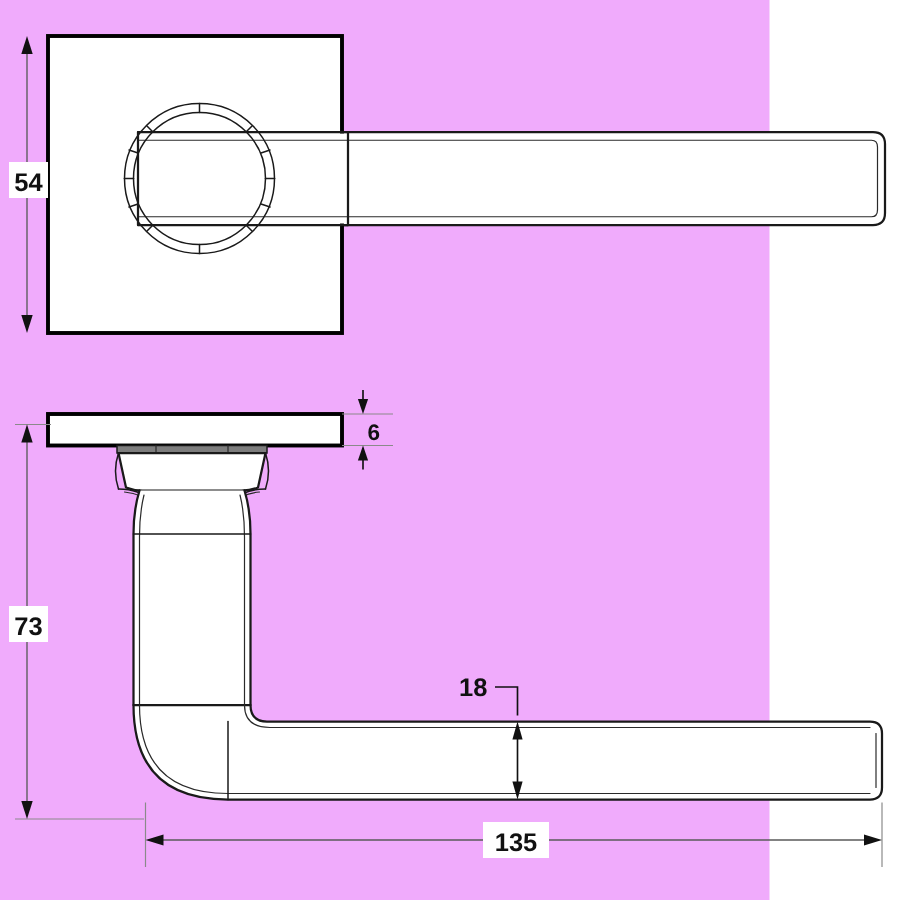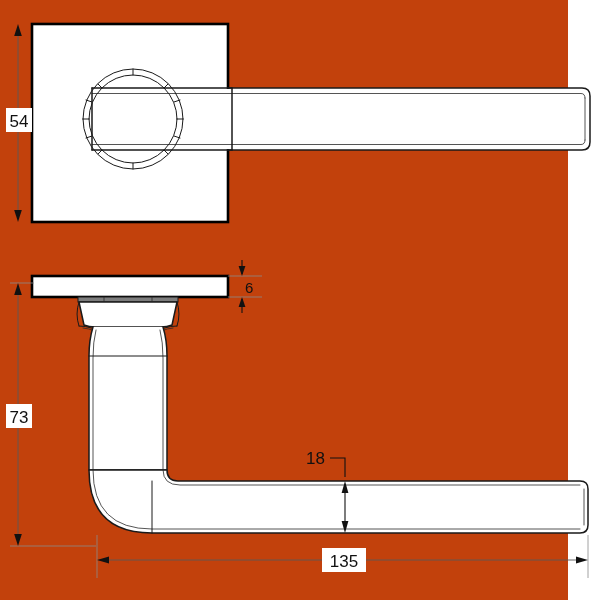--- a/index.html
+++ b/index.html
@@ -9,23 +9,24 @@
     background: #ffffff;
   }
   body {
     width: 600px;
     height: 600px;
     overflow: hidden;
     font-family: "Liberation Sans", sans-serif;
   }
   #drawing-root {
     position: relative;
-    width: 568px;
+    width: 513px;
     height: 600px;
-    background: #c2410c;
+    background: #f0abfc;
+    font-weight: bold;
   }
   svg#tech-drawing {
     display: block;
     width: 600px;
     height: 600px;
   }
   .outline-heavy {
     fill: none;
     stroke: #000000;
     stroke-width: 2.6;

